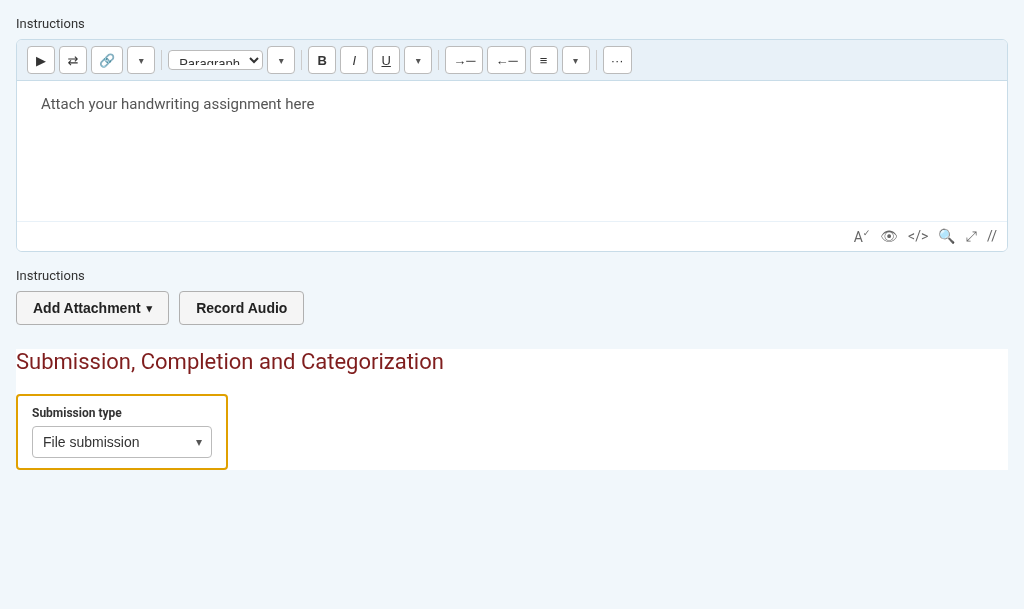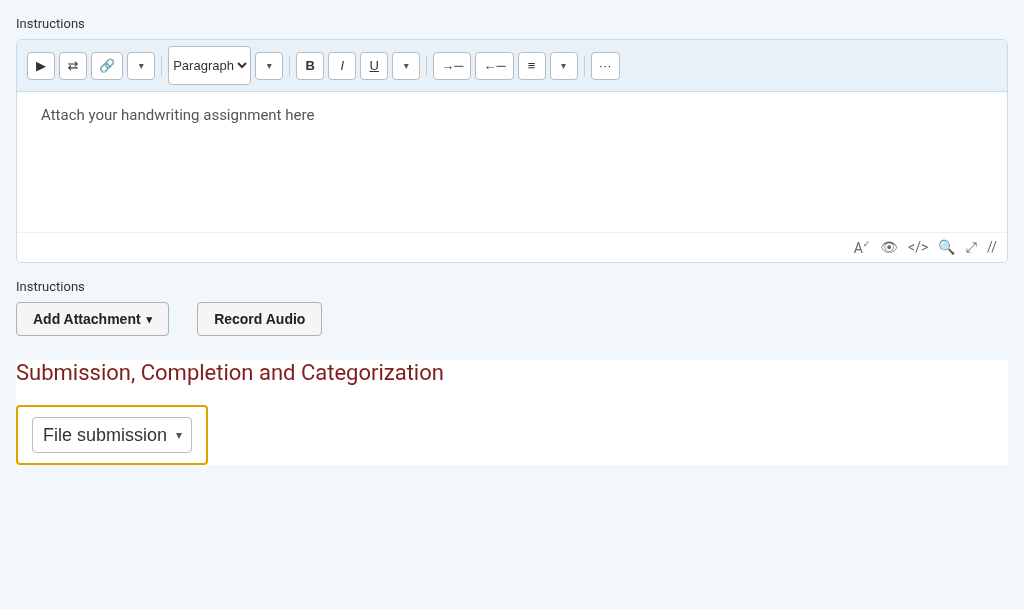--- a/index.html
+++ b/index.html
@@ -48,23 +48,23 @@
       align-items: center;
       justify-content: center;
       height: 28px;
       min-width: 28px;
       color: #333;
     }
 
     .toolbar-select {
       border: 1px solid #bbb;
       border-radius: 4px;
-      padding: 4px 0;
+      padding: 4px 6px;
       font-size: 13px;
-      height: 39px;
+      height: 20px;
       background: #fff;
       cursor: pointer;
       color: #333;
     }
 
     .toolbar-separator {
       width: 1px;
       height: 20px;
       background: #ccc;
       margin: 0 2px;
@@ -98,21 +98,21 @@
       cursor: pointer;
     }
 
     
     .attachments-section {
       margin-bottom: 24px;
     }
 
     .attachment-buttons {
       display: flex;
-      gap: 28px;
+      gap: 10px;
       margin-top: 8px;
     }
 
     .attach-btn {
       background: #f5f5f5;
       border: 1px solid #b0b0b0;
       border-radius: 4px;
       padding: 8px 16px;
       font-size: 14px;
       font-weight: 600;
@@ -149,25 +149,25 @@
       font-weight: 700;
       color: #333;
       margin-bottom: 6px;
       display: block;
     }
 
     .field-select {
       border: 1px solid #bbb;
       border-radius: 4px;
       padding: 7px 10px;
-      font-size: 18px;
-      color: #333;
-      background: #fff;
-      cursor: pointer;
-      width: 160px;
+      font-size: 14px;
+      color: #333;
+      background: #fff;
+      cursor: pointer;
+      width: 180px;
       appearance: none;
       -webkit-appearance: none;
     }
 
     .select-wrapper {
       position: relative;
       display: inline-block;
     }
 
     .select-wrapper::after {
@@ -259,20 +259,21 @@
     <button class="attach-btn">
       <span>Record Audio</span>
     </button>
   </div>
 </div>
 
 <div class="submission-section">
   <h2 class="section-heading">Submission, Completion and Categorization</h2>
 
   <div class="field-group">
+    <span class="field-label">Submission type</span>
     <div class="select-wrapper">
       <select class="field-select">
         <option>File submission</option>
         <option>Online text</option>
         <option>No submission</option>
       </select>
     </div>
   </div>
 </div>
 

